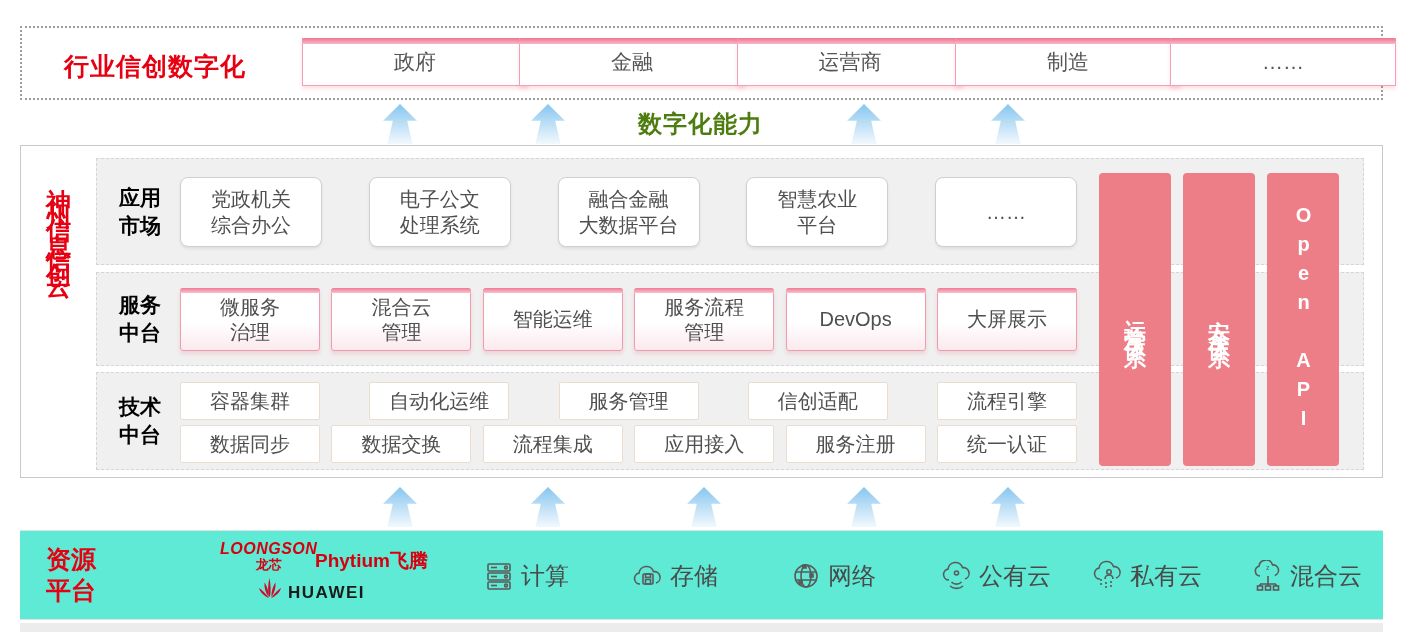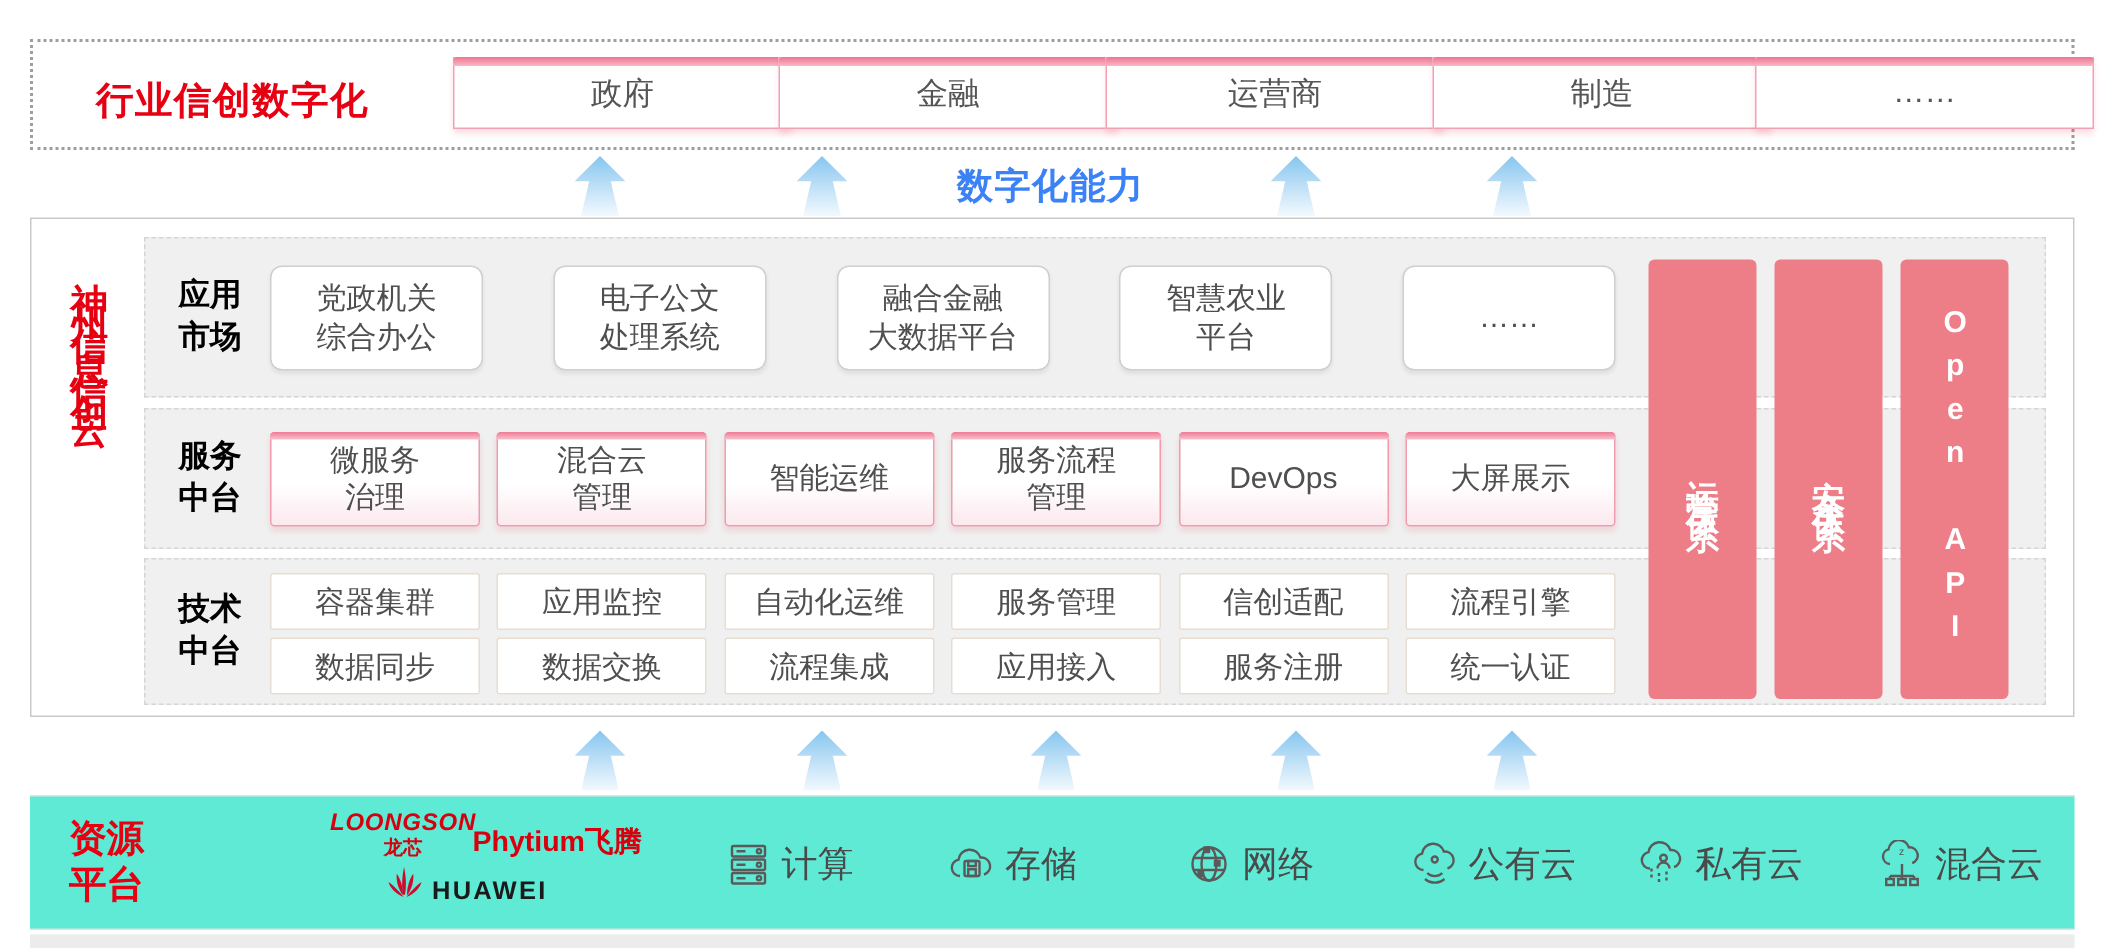--- a/index.html
+++ b/index.html
@@ -10,21 +10,21 @@
   
   .top-banner{position:absolute;left:20px;top:26px;width:1363px;height:74px;border:2px dotted #9e9e9e;box-sizing:border-box;}
   .banner-title{position:absolute;left:42px;top:22px;font-size:25px;font-weight:bold;color:#e60012;letter-spacing:1px;}
   .ind-box{position:absolute;top:10px;width:226px;height:48px;background:#fff;border:1px solid #f2a0b2;box-sizing:border-box;
            box-shadow:0 3px 4px rgba(230,0,40,0.12);display:flex;align-items:center;justify-content:center;
            font-size:21px;color:#555;}
   .ind-box::before{content:"";position:absolute;left:-1px;right:-1px;top:-1px;height:6px;
            background:linear-gradient(to bottom,#f0738f,#f8b9c8);border-radius:3px 3px 0 0;}
 
   
-  .cap-label{position:absolute;left:638px;top:108px;font-size:24px;font-weight:bold;color:#3b82f6;letter-spacing:1px;}
+  .cap-label{position:absolute;left:638px;top:108px;font-size:24px;font-weight:bold;color:#4d7c0f;letter-spacing:1px;}
   .up-arrow{position:absolute;width:36px;height:40px;
             background:linear-gradient(to bottom,#86c6ef 0%,#c3e2f7 55%,#f2f9fe 100%);
             clip-path:polygon(50% 0%,97% 42%,70% 42%,85% 100%,15% 100%,30% 42%,3% 42%);}
 
   
   .main-box{position:absolute;left:20px;top:145px;width:1363px;height:333px;border:1px solid #c9c9c9;background:#fff;box-sizing:border-box;}
   .vertical-title{position:absolute;left:22px;top:22px;height:300px;
             writing-mode:vertical-rl;text-orientation:upright;
             font-size:25px;font-weight:bold;color:#e60012;letter-spacing:15px;}
   .band{position:absolute;left:75px;width:1268px;background:#f0f0f0;border:1px dashed #d5d5d5;box-sizing:border-box;}
@@ -132,21 +132,20 @@
         <div class="svc-box pre">DevOps</div>
         <div class="svc-box pre">大屏展示</div>
       </div>
     </div>
 
     <div class="band band3">
       <div class="band-label">技术
 中台</div>
       <div class="row-flex" style="top:9px">
         <div class="tech-box">容器集群</div>
-        <div class="tech-box">应用监控</div>
         <div class="tech-box">自动化运维</div>
         <div class="tech-box">服务管理</div>
         <div class="tech-box">信创适配</div>
         <div class="tech-box">流程引擎</div>
       </div>
       <div class="row-flex" style="top:52px">
         <div class="tech-box">数据同步</div>
         <div class="tech-box">数据交换</div>
         <div class="tech-box">流程集成</div>
         <div class="tech-box">应用接入</div>

